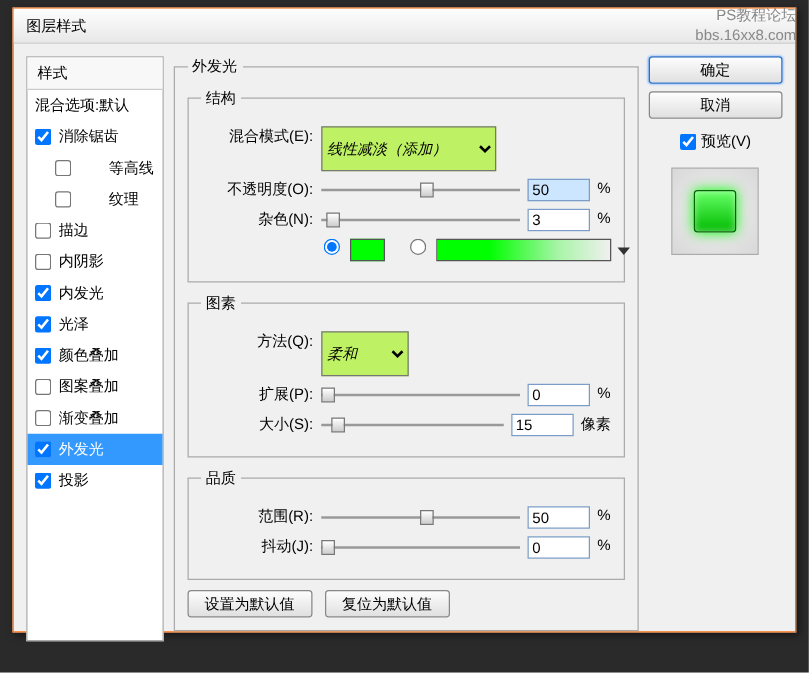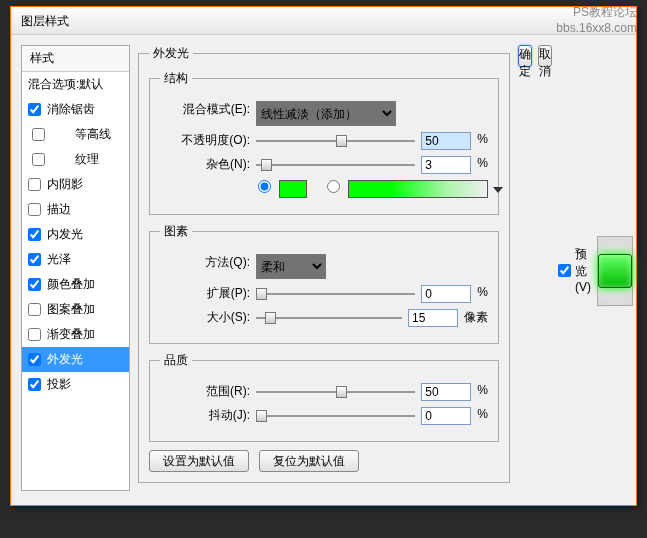--- a/index.html
+++ b/index.html
@@ -6,39 +6,39 @@
 body { background: #2a2a2a; width: 647px; height: 538px; position: relative; }
 .watermark { position: absolute; top: 4px; right: 10px; color: #888; font-size: 11px; text-align: right; z-index: 10; }
 .dialog { position: absolute; top: 6px; left: 10px; width: 627px; height: 500px; background: #f0f0f0; border: 1px solid #f97316; box-shadow: 2px 2px 6px rgba(0,0,0,0.5); }
 .titlebar { background: linear-gradient(#fdfdfd, #e8e8e8); height: 28px; padding: 6px 10px; border-bottom: 1px solid #ccc; }
 .content { display: flex; padding: 10px; gap: 8px; }
 .styles-panel { width: 110px; border: 1px solid #aaa; background: #fff; }
 .style-header { padding: 4px 8px; border-bottom: 1px solid #ccc; background: #f8f8f8; }
 .style-row { padding: 4px 6px; display: flex; align-items: center; gap: 4px; cursor: pointer; }
 .style-row.selected { background: #3399ff; color: #fff; }
 .style-row input[type=checkbox] { margin-right: 2px; }
-.style-row.indent { padding-left: 10px; gap: 28px; }
+.style-row.indent { padding-left: 22px; gap: 28px; }
 .main-panel { flex: 1; }
 fieldset { border: 1px solid #aaa; margin-bottom: 8px; padding: 8px 10px 10px; }
 legend { padding: 0 4px; }
 .form-row { display: flex; align-items: flex-start; margin: 6px 0; gap: 6px; }
 .form-row .lbl { width: 90px; text-align: right; }
 .slider { flex: 1; height: 18px; position: relative; background: transparent; }
 .slider-track { position: absolute; top: 8px; left: 0; right: 0; height: 2px; background: #999; }
 .slider-thumb { position: absolute; top: 3px; width: 11px; height: 12px; background: linear-gradient(#fff,#ccc); border: 1px solid #777; }
 .num-input { width: 50px; height: 18px; border: 1px solid #7a9cc6; background: #fff; padding: 0 3px; text-align: left; }
 .num-input.hl { background: #cde6ff; }
-select { height: 25px; border: 1px solid #777; background: #737373; }
+select { height: 36px; border: 1px solid #777; background: #bef264; font-style: italic; }
 .color-swatch { width: 28px; height: 18px; border: 1px solid #555; background: #0f0; }
 .gradient-swatch { width: 140px; height: 18px; border: 1px solid #555; background: linear-gradient(to right, #0f0, #0f0 30%, rgba(0,255,0,0.3) 70%, transparent); position: relative; }
 .gradient-swatch::after { content:""; position:absolute; right:-16px; top:6px; border-left:5px solid transparent; border-right:5px solid transparent; border-top:6px solid #333; }
 .contour-swatch { width: 36px; height: 28px; border: 1px solid #555; background: linear-gradient(135deg, #666 0%, #666 49%, #fff 51%, #fff 100%); position:relative; }
 .contour-swatch::after { content:""; position:absolute; right:-14px; top:11px; border-left:4px solid transparent; border-right:4px solid transparent; border-top:5px solid #333; }
 .radio-row input[type=radio] { margin: 0 2px 0 8px; }
-.right-panel { width: 108px; display: flex; flex-direction: row; gap: 6px; align-items: stretch; }
+.right-panel { width: 108px; display: flex; flex-direction: column; gap: 6px; align-items: stretch; }
 .btn { height: 22px; border: 1px solid #888; background: linear-gradient(#fdfdfd,#e0e0e0); border-radius: 3px; cursor: pointer; }
 .btn.primary { border: 1px solid #2a6fc9; box-shadow: 0 0 2px #5aa0ff; }
 .preview-box { margin-top: 6px; align-self: center; width: 70px; height: 70px; border: 1px solid #aaa; background: radial-gradient(circle at 50% 50%, #f0f0f0, #d8d8d8); display:flex; align-items:center; justify-content:center; }
 .preview-cube { width: 34px; height: 34px; background: linear-gradient(#6f6,#0b0); border: 1px solid #060; box-shadow: 0 0 10px #0f0, inset 0 0 6px rgba(255,255,255,0.5); border-radius: 3px; }
 .chk-row { display:flex; align-items:center; gap:4px; justify-content:center; margin-top:4px; }
 .bottom-btns { display:flex; gap:10px; justify-content:flex-start; margin-top:6px; }
 .bottom-btns .btn { width: 100px; }
 </style>
 </head>
 <body>
@@ -67,25 +67,25 @@
           <div class="style-row indent">
             <input type="checkbox" style="">
             <span>等高线</span>
           </div>
           <div class="style-row indent">
             <input type="checkbox" style="">
             <span>纹理</span>
           </div>
           <div class="style-row">
             <input type="checkbox" style="">
+            <span>描边</span>
+          </div>
+          <div class="style-row">
+            <input type="checkbox" style="">
             <span>内阴影</span>
-          </div>
-          <div class="style-row">
-            <input type="checkbox" style="">
-            <span>描边</span>
           </div>
           <div class="style-row">
             <input type="checkbox" checked="" style="">
             <span>内发光</span>
           </div>
           <div class="style-row">
             <input type="checkbox" checked="" style="">
             <span>光泽</span>
           </div>
           <div class="style-row">

